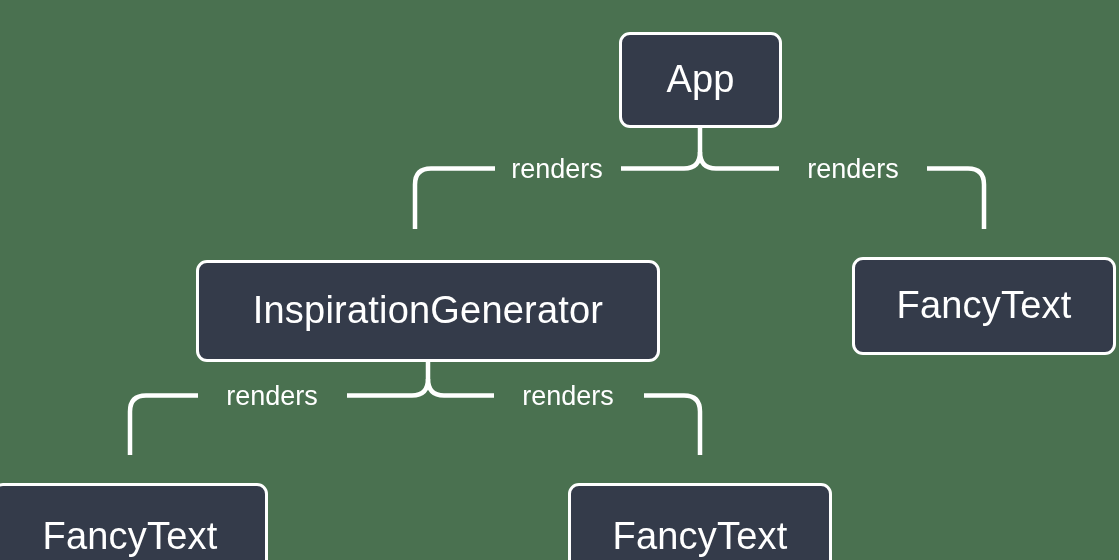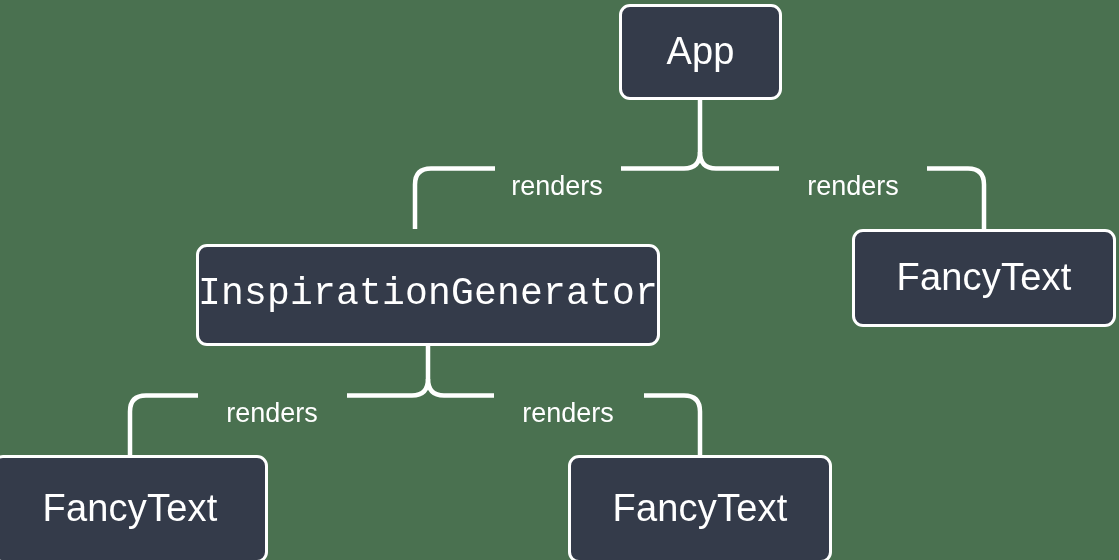--- a/index.html
+++ b/index.html
@@ -30,41 +30,41 @@
     border: 3px solid #ffffff;
     border-radius: 11px;
     color: #ffffff;
     display: flex;
     align-items: center;
     justify-content: center;
     font-size: 38px;
     font-weight: 400;
     letter-spacing: 0.2px;
     white-space: nowrap;
+    margin-top: 28px;
   }
   .node-label {
     line-height: 1;
     padding-bottom: 3px;
   }
   
   #node-app          { left: 619px; top: 4px;   width: 163px; height: 96px; }
-  #node-inspiration  { left: 196px; top: 244px; width: 464px; height: 102px; font-family: Liberation Mono, monospace; }
+  #node-inspiration  { left: 196px; top: 232px; width: 464px; height: 102px; }
   #node-fancytext-right { left: 852px; top: 229px; width: 264px; height: 98px; }
   #node-fancytext-bottom { left: -8px; top: 455px; width: 276px; height: 108px; }
   #node-copyright    { left: 568px; top: 455px; width: 264px; height: 108px; }
 
   .edge-label {
     position: absolute;
     color: #ffffff;
     font-size: 27px;
     font-weight: 400;
     line-height: 1;
     white-space: nowrap;
     transform: translate(-50%, -50%);
-    margin-top: 17px;
   }
   #label-app-inspiration    { left: 557px; top: 169px; }
   #label-app-fancytext      { left: 853px; top: 169px; }
   #label-insp-fancytext     { left: 272px; top: 396px; }
   #label-insp-copyright     { left: 568px; top: 396px; }
 </style>
 </head>
 <body>
 
 <div id="canvas">

